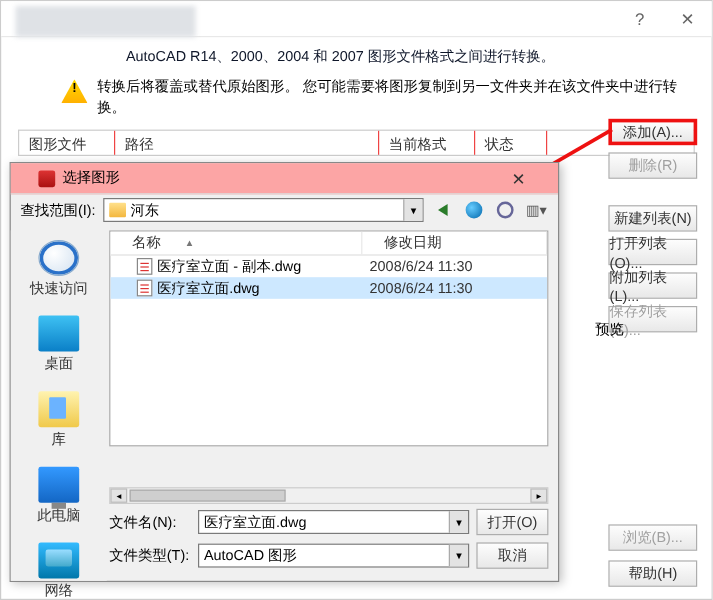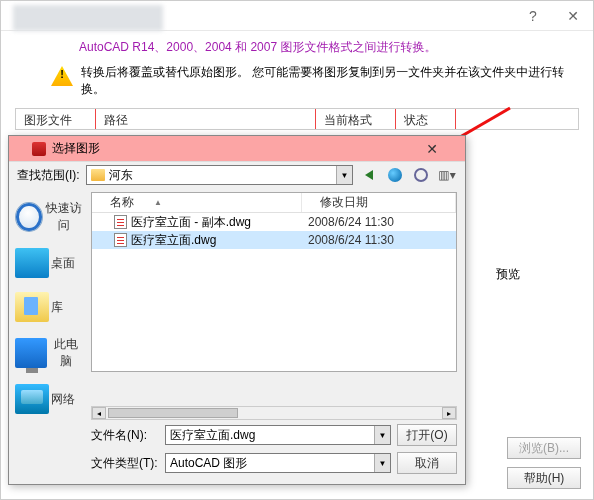--- a/index.html
+++ b/index.html
@@ -1,20 +1,20 @@
 <!DOCTYPE html>
 <html><head>
 <meta charset="utf-8">
 <style>
 *{box-sizing:border-box;margin:0;padding:0;font-family:"Microsoft YaHei","Segoe UI",sans-serif;font-size:12px}
 body{width:594px;height:500px;background:#fff;position:relative;overflow:hidden}
 .main-win{position:absolute;left:0;top:0;width:594px;height:500px;border:1px solid #ccc;background:#fff}
 .titlebar{height:30px;background:#fff;border-bottom:1px solid #e8e8e8;display:flex;align-items:center;justify-content:flex-end}
 .titlebar .ctl{width:40px;height:30px;display:flex;align-items:center;justify-content:center;color:#666;font-size:14px}
-.desc1{padding:8px 16px 4px 78px;color:#a21caf;font-size:12px}
+.desc1{padding:8px 16px 4px 104px;color:#0f172a;font-size:12px}
 .desc2{display:flex;padding:4px 16px 10px 50px;gap:8px}
 .warn-ico{width:22px;height:20px;background:linear-gradient(#ffd900,#ffb000);clip-path:polygon(50% 0,100% 100%,0 100%);position:relative;flex-shrink:0;margin-top:2px}
 .warn-ico::after{content:"!";position:absolute;left:0;right:0;top:2px;text-align:center;font-weight:bold;color:#000;font-size:11px}
 .gridhead{display:flex;margin:0 14px;border:1px solid #ccc;background:#fff;height:22px}
 .gh{padding:3px 8px;border-right:1px solid #ef4444;color:#333}
 .gh1{width:80px}.gh2{width:220px}.gh3{width:80px}.gh4{width:60px}
 .rpanel{position:absolute;right:12px;top:98px;width:74px;display:flex;flex-direction:column;gap:6px}
 .btn{height:22px;border:1px solid #adadad;background:linear-gradient(#fdfdfd,#e8e8e8);display:flex;align-items:center;justify-content:center;color:#333;cursor:pointer}
 .btn.dis{color:#a0a0a0}
 .red{border:3px solid #e11}
@@ -30,21 +30,21 @@
 .closex{font-size:14px;color:#333;padding:0 4px}
 .sel-row1{display:flex;align-items:center;padding:3px 8px;gap:6px}
 .combo{height:20px;background:#fff;border:1px solid #7a7a7a;display:flex;align-items:center;padding:0 4px;gap:4px;position:relative}
 .combo .dd{position:absolute;right:0;top:0;bottom:0;width:16px;background:#e3e3e3;border-left:1px solid #aaa;display:flex;align-items:center;justify-content:center;font-size:8px}
 .folder-ico{width:14px;height:12px;background:linear-gradient(#ffe08a,#f3b73e);border-radius:1px;flex-shrink:0}
 .tbico{width:20px;height:20px;border:1px solid transparent;display:flex;align-items:center;justify-content:center;border-radius:2px}
 .backarr{width:0;height:0;border-top:5px solid transparent;border-bottom:5px solid transparent;border-right:8px solid #2a7c2a}
 .globe{width:14px;height:14px;border-radius:50%;background:radial-gradient(circle at 5px 5px,#6cf,#06a)}
 .srch{width:14px;height:14px;border:2px solid #669;border-radius:50%;position:relative}
 .sel-places{position:absolute;left:0;top:56px;bottom:0;width:80px;background:#f0f0f0;display:flex;flex-direction:column;align-items:center;gap:14px;padding-top:8px}
-.place{display:flex;flex-direction:row;align-items:center;gap:2px;color:#333;width:68px;text-align:center}
+.place{display:flex;flex-direction:column;align-items:center;gap:2px;color:#333;width:68px;text-align:center}
 .place .pic{width:34px;height:30px}
 .clock{background:radial-gradient(circle at 12px 10px,#fff,#cde);border-radius:50%;border:1px solid #8ac;box-shadow:0 0 0 3px #2a71c9 inset}
 .desk{background:linear-gradient(#3ec1f3,#0a7fc7);border-radius:2px}
 .libf{background:linear-gradient(#fff3b0,#f0c94a);border-radius:2px;position:relative}
 .libf::after{content:"";position:absolute;left:9px;top:5px;width:14px;height:18px;background:#6bb3ff;border-radius:1px}
 .pc{width:34px;height:24px;background:linear-gradient(#39f,#1366c4);border-radius:2px;position:relative}
 .pc::after{content:"";position:absolute;left:11px;bottom:-5px;width:12px;height:5px;background:#888}
 .net{width:34px;height:26px;background:linear-gradient(#3bf,#07a);border-radius:2px;position:relative}
 .net::after{content:"";position:absolute;left:6px;top:6px;width:22px;height:14px;background:linear-gradient(#9df,#4ac);border-radius:2px}
 .filelist{position:absolute;left:82px;top:56px;right:8px;height:180px;background:#fff;border:1px solid #aaa;overflow:auto}
@@ -81,20 +81,29 @@
     <div class="warn-ico"></div>
     <div>转换后将覆盖或替代原始图形。 您可能需要将图形复制到另一文件夹并在该文件夹中进行转换。</div>
   </div>
   <div class="gridhead">
     <div class="gh gh1">图形文件</div>
     <div class="gh gh2">路径</div>
     <div class="gh gh3">当前格式</div>
     <div class="gh gh4">状态</div>
   </div>
 
+  <div class="rpanel">
+    <div class="btn red">添加(A)...</div>
+    <div class="btn dis">删除(R)</div>
+    <div style="height:10px"></div>
+    <div class="btn">新建列表(N)</div>
+    <div class="btn">打开列表(O)...</div>
+    <div class="btn">附加列表(L)...</div>
+    <div class="btn dis">保存列表(S)...</div>
+  </div>
 
   <div class="pv">预览</div>
   <div class="btn browse dis">浏览(B)...</div>
   <div class="btn help">帮助(H)</div>
 </div>
 
 <div class="arrow" style="left:350px;top:105px">
 <svg width="170" height="100">
       <defs>
         <marker id="ah" markerWidth="10" markerHeight="10" refX="1" refY="3" orient="auto">

